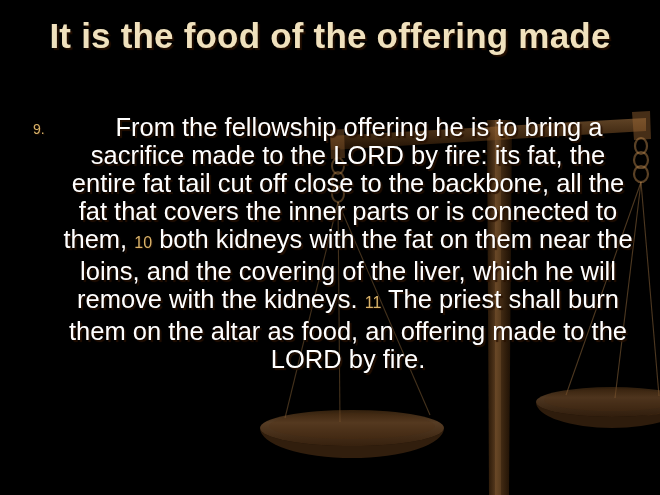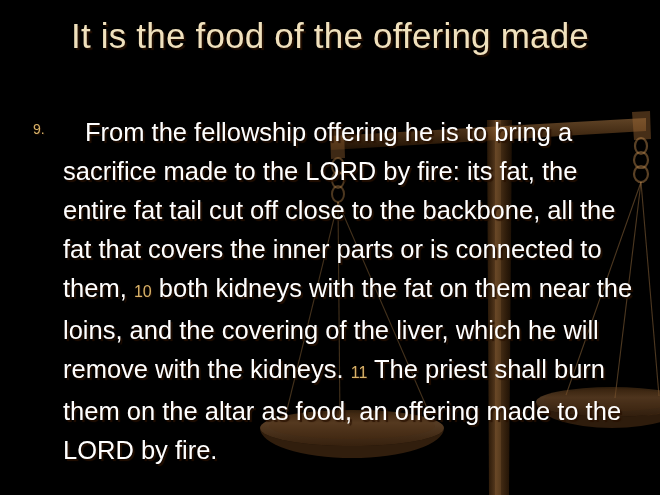--- a/index.html
+++ b/index.html
@@ -43,20 +43,21 @@
     text-align: center;
     line-height: 1.12;
   }
   .title-line {
     display: block;
     font-size: 35px;
     color: #f0e1bd;
     letter-spacing: 0.2px;
     text-shadow: 2px 2px 1px rgba(40,16,0,0.85);
     white-space: nowrap;
+    font-weight: bold;
   }
 
   
   .body-block {
     position: absolute;
     top: 113px;
     left: 33px;
     width: 600px;
   }
   .body-row {
@@ -68,24 +69,24 @@
     width: 30px;
     font-size: 14px;
     color: #d8b268;
     text-shadow: 1px 1px 1px rgba(40,16,0,0.8);
     padding-top: 9px;
     line-height: 1;
   }
   .body-text {
     flex: 1 1 auto;
     font-size: 25.5px;
-    line-height: 39px;
+    line-height: 28px;
     color: #ffffff;
     text-shadow: 2px 2px 1px rgba(40,16,0,0.85);
-    text-align: left;
+    text-align: center;
   }
   .body-text .indent {
     display: inline-block;
     width: 22px;
   }
   .verse-num {
     font-size: 16px;
     color: #d8b268;
     vertical-align: baseline;
     text-shadow: 1px 1px 1px rgba(40,16,0,0.8);

